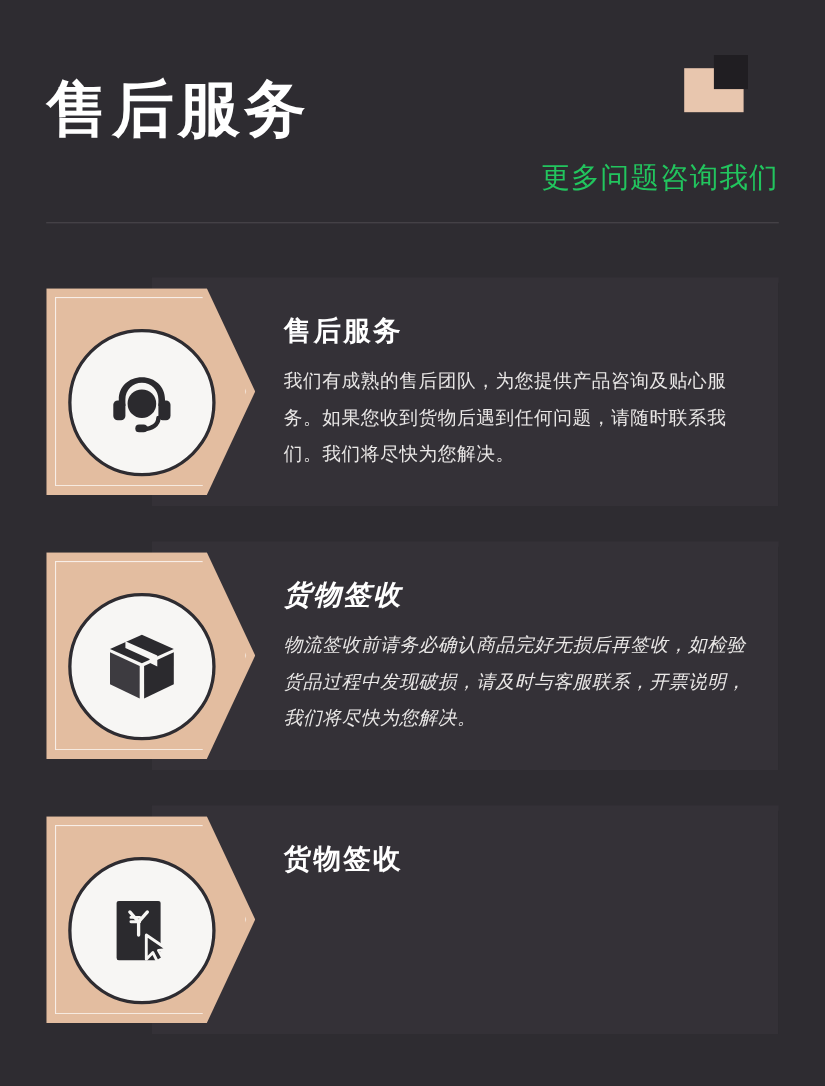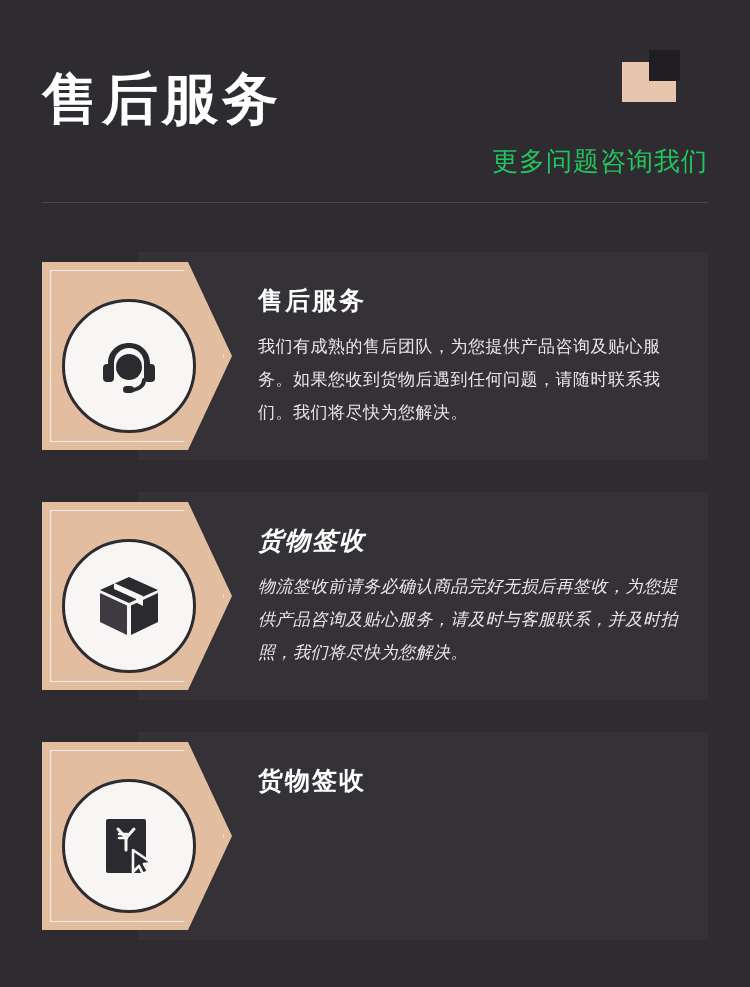--- a/index.html
+++ b/index.html
@@ -193,21 +193,21 @@
       <div class="circle">
         <svg width="74" height="74" viewBox="0 0 74 74" aria-hidden="true">
           <path d="M37 8 L66 21 L37 34 L8 21 Z" fill="#2b2a2e"></path>
           <path d="M8 24 L35 36.5 L35 66 L8 53 Z" fill="#3d3b40"></path>
           <path d="M66 24 L39 36.5 L39 66 L66 53 Z" fill="#2b2a2e"></path>
           <path d="M22 14 L51 27 L51 37 L44 33.5 L44 30 L22 20 Z" fill="#f7f6f4"></path>
         </svg>
       </div>
     </div>
     <div class="title">货物签收</div>
-    <div class="desc">物流签收前请务必确认商品完好无损后再签收，为您提供产品咨询及贴心服务，请及时与客服联系，并及时拍照，我们将尽快为您解决。</div>
+    <div class="desc">物流签收前请务必确认商品完好无损后再签收，如检验货品过程中发现破损，请及时与客服联系，开票说明，我们将尽快为您解决。</div>
   </div>
 
   <div class="card" id="card-2">
     <div class="body"></div>
     <div class="badge">
       <div class="badge-inner"></div>
       <div class="circle">
         <svg width="72" height="72" viewBox="0 0 72 72" aria-hidden="true">
           <rect x="13" y="9" width="40" height="54" rx="2" fill="#2b2a2e"></rect>
           <path d="M26 24 h8 M26 28 h8" stroke="#f7f6f4" stroke-width="2.6" stroke-linecap="round"></path>

